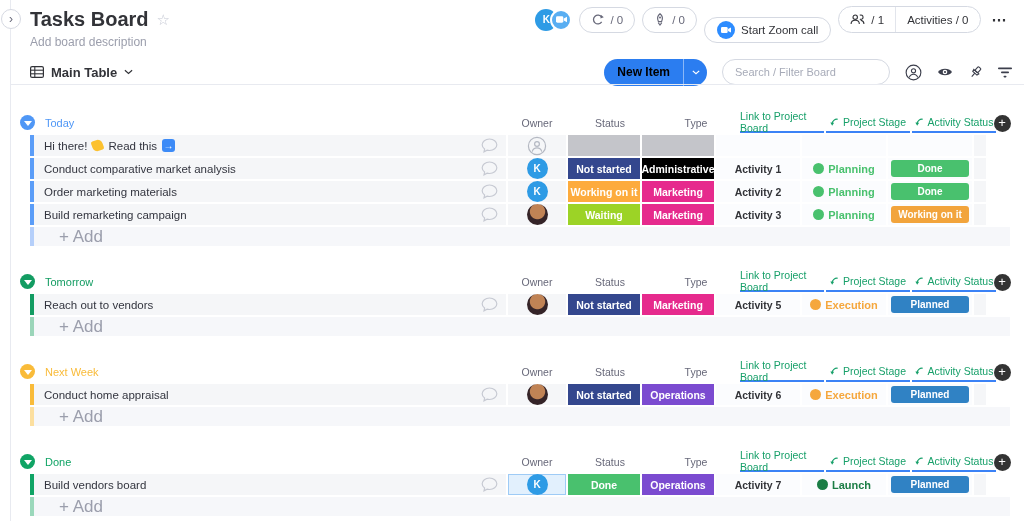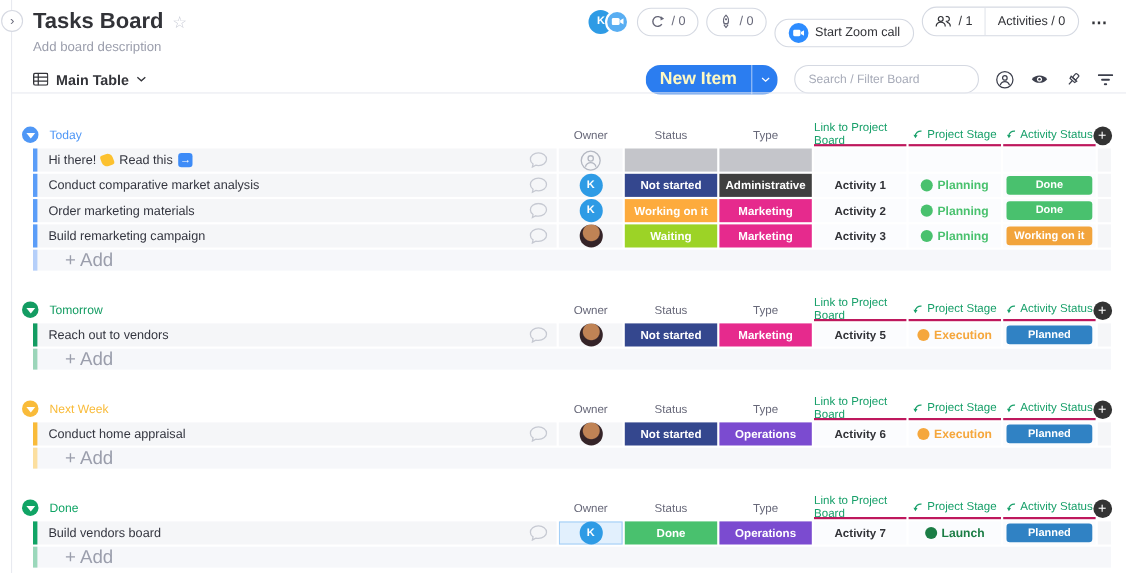--- a/index.html
+++ b/index.html
@@ -34,21 +34,21 @@
   .acts .seg { padding:0 11px; display:flex; align-items:center; gap:6px; cursor:pointer; }
   .acts .vdiv { width:1px; background:#e2e5ec; }
   .dots { font-size:15px; font-weight:700; color:#323338; letter-spacing:1.5px; padding:0 4px; cursor:pointer; }
 
   .desc { color:#9b9eac; font-size:12px; margin-top:2px; height:14px; }
   .r2 { display:flex; align-items:center; margin-top:9px; height:28px; }
   .view-tab { display:flex; align-items:center; gap:7px; font-size:13px; font-weight:700;
     color:#323338; cursor:pointer; }
   .r2-right { margin-left:auto; margin-right:12px; display:flex; align-items:center; gap:15px; }
   .new-item { display:flex; height:27px; border-radius:14px; overflow:hidden; cursor:pointer;
-    color:#fef9c3; font-size:16px; font-weight:600; border:none; padding:0; }
+    color:#000000; font-size:12px; font-weight:600; border:none; padding:0; }
   .ni-label { background:#2b7df0; padding:0 13px; display:flex; align-items:center; }
   .ni-chev { background:#2b7df0; width:24px; display:flex; align-items:center;
     justify-content:center; border-left:1px solid rgba(255,255,255,.45); }
   .search { width:168px; height:26px; border:1px solid #d5d9e2; border-radius:13px;
     padding:0 12px; font-size:11px; color:#323338; outline:none; font-family:inherit; background:#fff; }
   .search::placeholder { color:#a7abb8; }
   .tool-icon { display:flex; align-items:center; cursor:pointer; }
 
   .hdiv { position:absolute; left:10px; right:0; top:84px; height:1px; background:#e8eaf0; }
 
@@ -57,21 +57,21 @@
   .group { margin-bottom:26px; }
   .g-header { display:flex; column-gap:2px; align-items:stretch; height:20px; margin-bottom:2px; }
   .g-name { width:476px; position:relative; display:flex; align-items:center; }
   .g-collapse { position:absolute; left:-10px; top:2px; width:15px; height:15px; border-radius:50%;
     display:flex; align-items:center; justify-content:center; cursor:pointer; }
   .g-collapse .tri { width:0; height:0; border-left:4px solid transparent;
     border-right:4px solid transparent; border-top:5px solid #fff; margin-top:1px; }
   .g-title { margin-left:15px; font-size:11px; font-weight:500; cursor:pointer; }
   .hcell { display:flex; align-items:center; justify-content:center; gap:4px;
     font-size:10.5px; color:#676879; cursor:pointer; }
-  .hcell.green { color:#18a06a; border-bottom:2px solid #be185d; font-weight:500; }
+  .hcell.green { color:#18a06a; border-bottom:2px solid #3b82f6; font-weight:500; }
   .w-owner { width:58px; } .w-col { width:84px; } .w-stub { width:12px; }
   .stub-h { position:relative; overflow:visible; }
   .plus-btn { width:17px; height:17px; border-radius:50%; background:#333; color:#fff;
     font-size:13px; line-height:16px; text-align:center; border:none; cursor:pointer;
     flex:none; margin-left:-4px; font-family:inherit; }
 
   .row { display:flex; column-gap:2px; height:21px; margin-bottom:2px; }
   .cell { background:#f5f6f8; display:flex; align-items:center; justify-content:center; }
   .name-cell { width:476px; justify-content:flex-start; cursor:pointer;align-items:center; }
   .gbar { width:4px; align-self:stretch; flex:none; margin-right:10px; }
@@ -80,21 +80,21 @@
     display:inline-block; transform:rotate(-20deg); margin:0 5px; }
   .e-arrow { width:13px; height:13px; background:#3d8bf7; border-radius:3px; color:#fff;
     font-size:10px; line-height:13px; text-align:center; display:inline-block; margin-left:5px; }
   .chat { margin-left:auto; margin-right:8px; display:flex; cursor:pointer; }
   .owner-cell { width:58px; cursor:pointer; }
   .owner-cell.selected { background:#e2f0fd; box-shadow:inset 0 0 0 1px #9ecbf6; }
   .avatar-k-sm { width:21px; height:21px; border-radius:50%; background:#2e9be5; color:#fff;
     font-size:10px; font-weight:700; display:flex; align-items:center; justify-content:center; }
   .avatar-photo { width:21px; height:21px; border-radius:50%;
     background:radial-gradient(circle at 50% 36%, #c08355 0 42%, #352428 48% 100%); }
-  .status-cell, .type-cell { width:84px; color:#fff; font-size:10.5px; font-weight:700; cursor:pointer; }
+  .status-cell, .type-cell { width:72px; color:#fff; font-size:10.5px; font-weight:700; cursor:pointer; }
   .cell.graybox { background:#c4c5ca; }
   .link-cell { width:84px; background:#fbfcfe; font-size:10.5px; font-weight:700; color:#323338; cursor:pointer; }
   .stage-cell { width:84px; background:#fbfcfe; gap:4px; font-size:11px; font-weight:600; cursor:pointer; }
   .dot { width:11px; height:11px; border-radius:50%; flex:none; }
   .act-cell { width:84px; background:#fbfcfe; padding:2px 3px; cursor:pointer; }
   .chip { flex:1; height:100%; border-radius:3px; color:#fff; font-size:10px; font-weight:700;
     display:flex; align-items:center; justify-content:center; }
   .stub-cell { width:12px; }
   .add-row { display:flex; align-items:center; height:19px; background:#f6f7fa; cursor:pointer; }
   .add-bar { width:4px; align-self:stretch; flex:none; }
@@ -303,21 +303,21 @@
       <span class="chat">
         <svg width="17" height="15" viewBox="0 0 20 18">
           <path d="M10 1.2 C5.1 1.2 1.2 4.3 1.2 8.1 C1.2 10.2 2.3 12 4.1 13.3 L3.4 16.6 L7.1 14.6 C8 14.9 9 15 10 15 C14.9 15 18.8 11.9 18.8 8.1 C18.8 4.3 14.9 1.2 10 1.2 Z" fill="none" stroke="#c6c9d2" stroke-width="1.4"></path>
         </svg>
       </span>
     </div>
     <div class="cell owner-cell">
               <span class="avatar-k-sm">K</span>
             </div>
     <div class="cell status-cell" style="background: rgb(52, 71, 142);">Not started</div>
-    <div class="cell type-cell" style="background: #404040;">Administrative</div>
+    <div class="cell type-cell" style="background: #000000;">Administrative</div>
     <div class="cell link-cell">Activity 1</div>
     <div class="cell stage-cell">
       <span class="dot" style="background: rgb(73, 193, 110);"></span>
       <span class="stage-text" style="color: rgb(73, 193, 110);">Planning</span>
     </div>
     <div class="cell act-cell">
       <span class="chip" style="background: rgb(73, 193, 110);">Done</span>
     </div>
     <div class="cell stub-cell"></div>
   </div>

